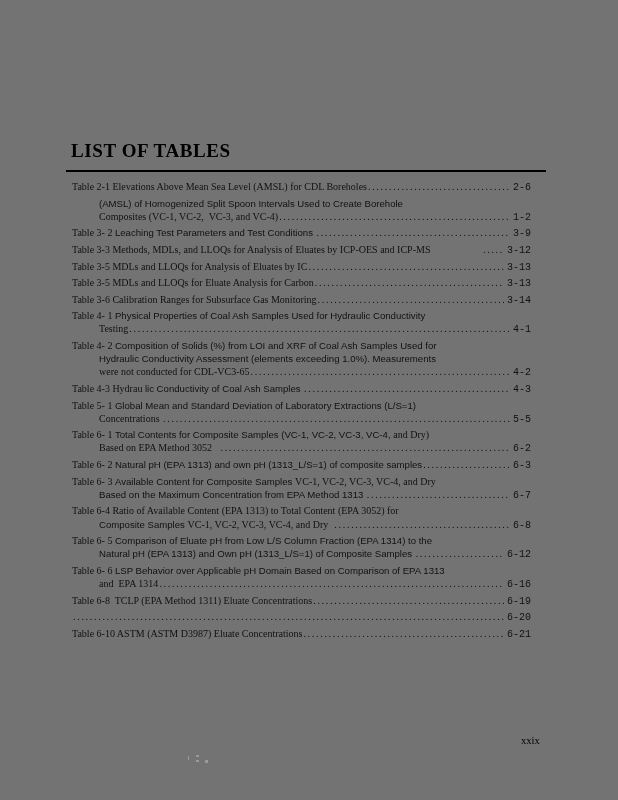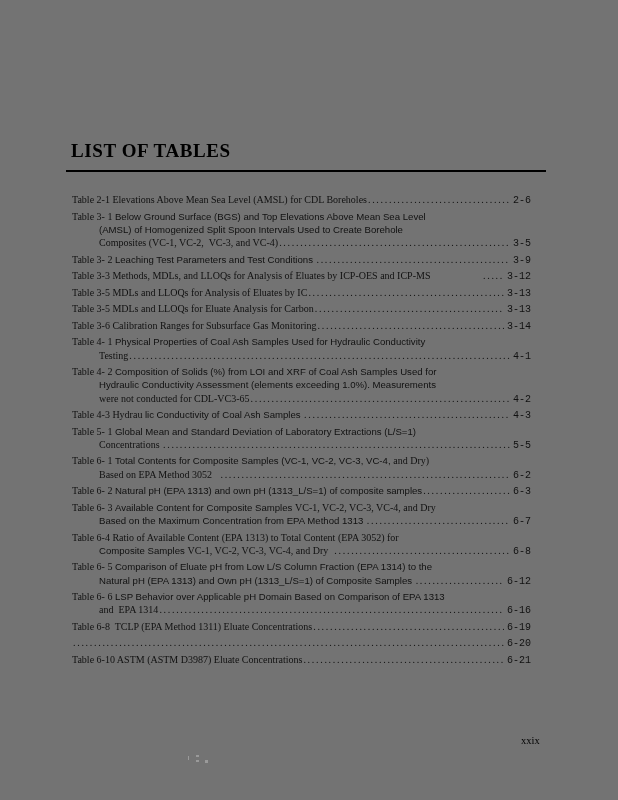--- a/index.html
+++ b/index.html
@@ -3,21 +3,21 @@
 <meta charset="utf-8">
 <style>
   html,body{margin:0;padding:0;background:#ffffff;}
   body{width:618px;height:800px;position:relative;overflow:hidden;
        font-family:"Liberation Serif",serif;color:#111;}
   .doc-page{position:absolute;inset:0;background:#737373;}
   .doc-title{position:absolute;left:71px;top:127px;font-size:19px;
              font-family:"Liberation Serif",serif;letter-spacing:.6px;color:#000;
              white-space:nowrap;}
   .head-rule{position:absolute;left:66px;top:170px;width:480px;height:2px;background:#000;}
-  .entries{position:absolute;left:72px;top:193px;width:459px;}
+  .entries{position:absolute;left:72px;top:180px;width:459px;}
   .entry{margin-bottom:3.4px;}
   .line{display:flex;align-items:baseline;height:13.2px;line-height:13.2px;
         font-size:10px;color:#111;}
   .line.cont{padding-left:27px;}
   .seg{white-space:pre;flex:0 0 auto;}
   .f-serif{font-family:"Liberation Serif",serif;}
   .f-sans{font-family:"Liberation Sans",sans-serif;font-size:9.6px;}
   .leader{flex:1 1 0;overflow:hidden;white-space:nowrap;
           font-family:"Liberation Serif",serif;letter-spacing:1.7px;
           margin:0 3px 0 1px;min-width:8px;}
@@ -44,31 +44,27 @@
 
   <div class="entries">
       <div class="entry">
         <div class="line">
           <span class="seg f-serif">Table 2-1 Elevations Above Mean Sea Level (AMSL) for CDL Boreholes</span>
           <span class="leader"></span>
           <span class="page-ref">2-6</span>
         </div>
       </div>
       <div class="entry">
-        <div class="line">
-          <span class="seg f-serif">Table 3- 1 </span>
-          <span class="seg f-sans">Below Ground Surface (BGS) and Top Elevations Above Mean Sea Level</span>
-        </div>
         <div class="line cont">
           <span class="seg f-sans">(AMSL) of Homogenized Split Spoon Intervals Used to Create Borehole</span>
         </div>
         <div class="line cont">
           <span class="seg f-serif">Composites (VC-1, VC-2,  VC-3, and VC-4)</span>
           <span class="leader"></span>
-          <span class="page-ref">3-5</span>
+          <span class="page-ref">1-2</span>
         </div>
       </div>
       <div class="entry">
         <div class="line">
           <span class="seg f-serif">Table 3- 2 </span>
           <span class="seg f-sans">Leaching Test Parameters and Test Conditions</span>
           <span class="seg f-serif">&nbsp;</span>
           <span class="leader"></span>
           <span class="page-ref">3-9</span>
         </div>

